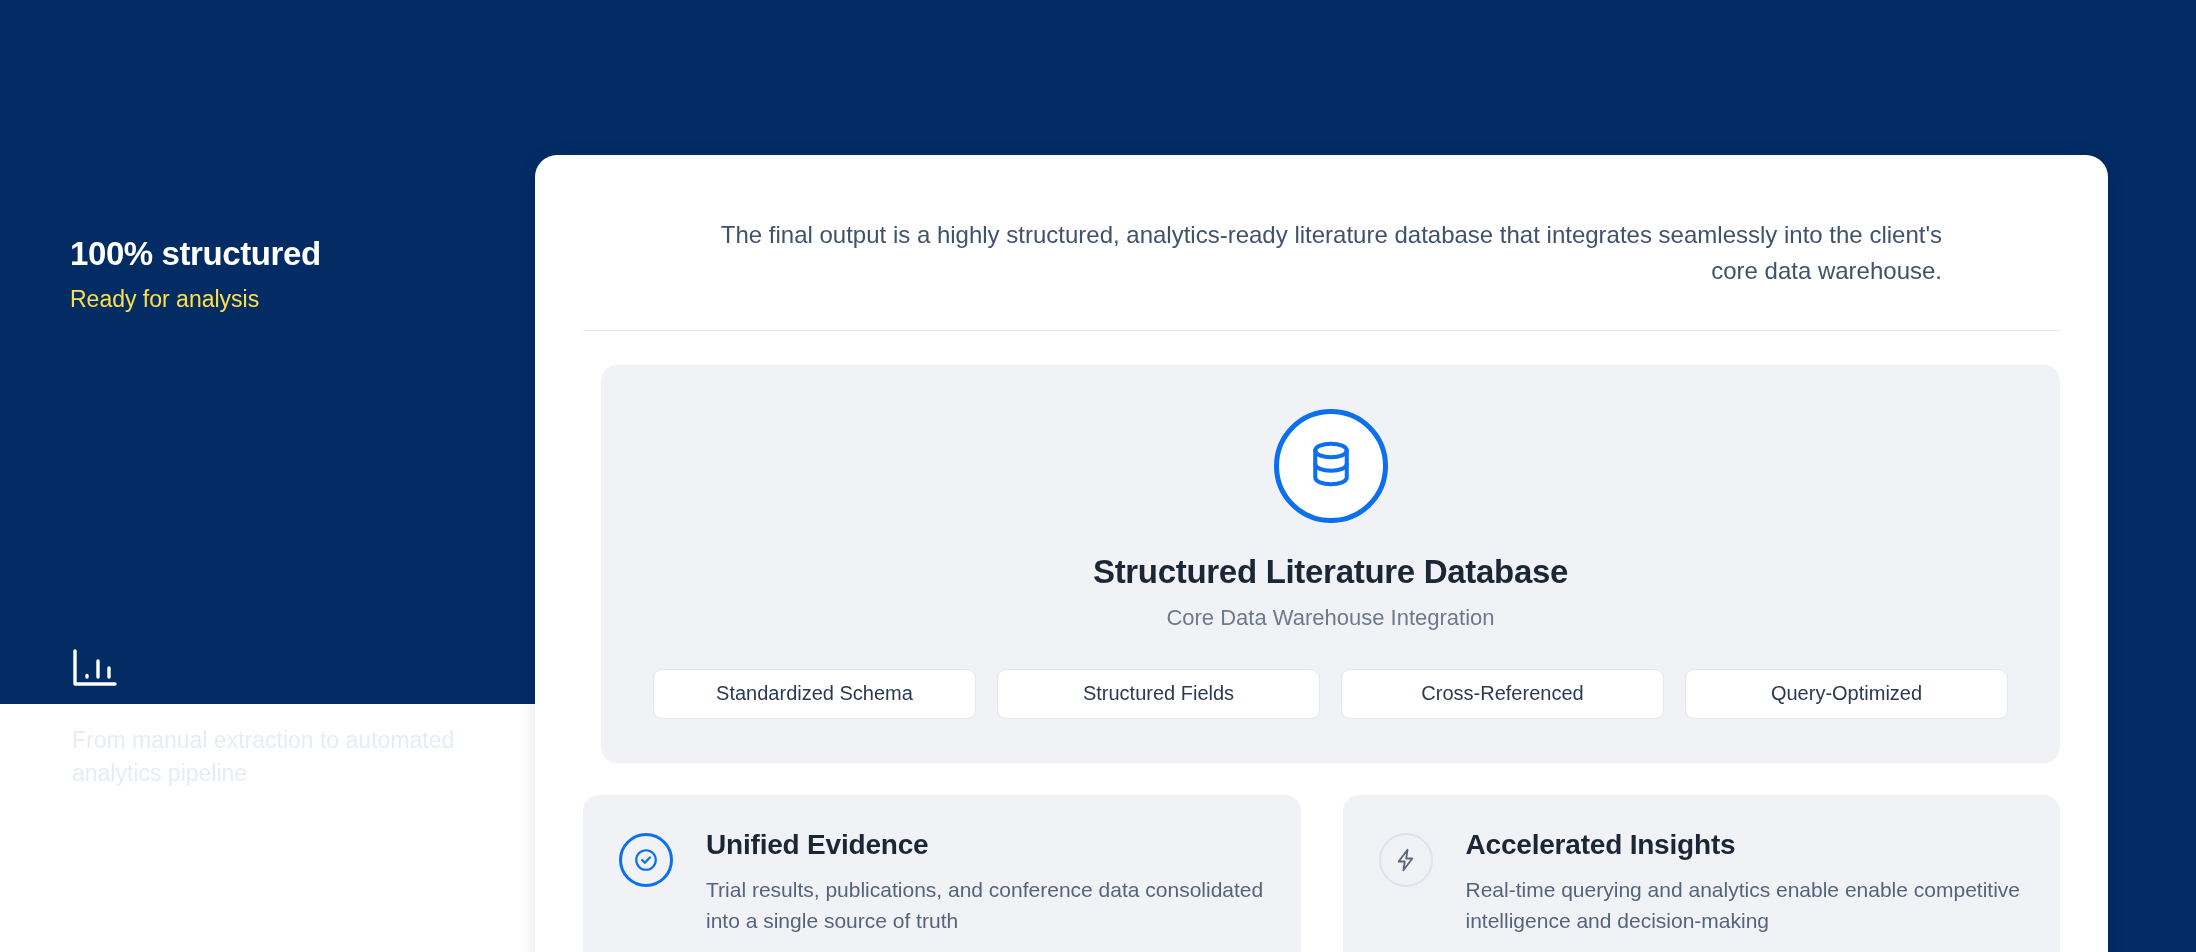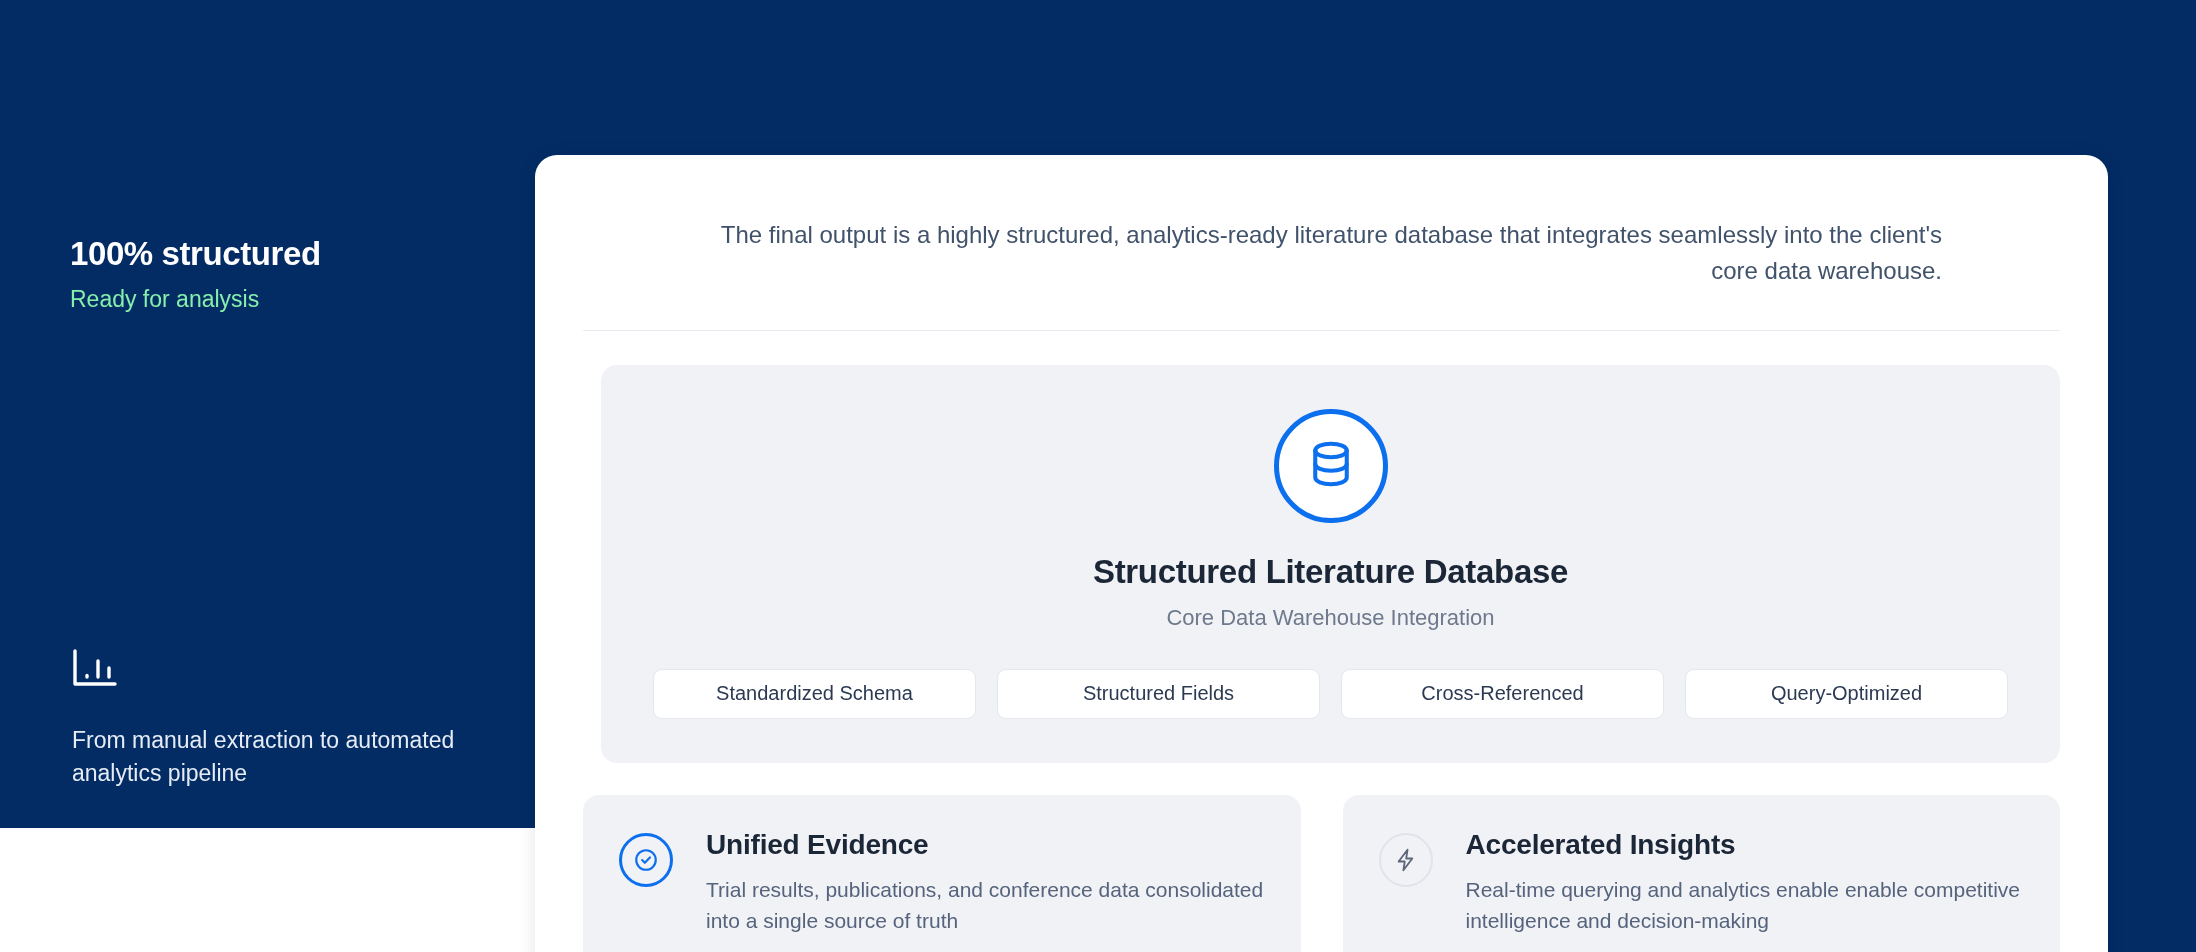--- a/index.html
+++ b/index.html
@@ -20,21 +20,21 @@
     width: 2196px;
     height: 952px;
     background: #ffffff;
     display: flex;
   }
 
   
   .sidebar {
     position: relative;
     width: 535px;
-    height: 828px;
+    height: 704px;
     background: #032C64;
     flex: 0 0 535px;
   }
 
   .sidebar-stat {
     position: absolute;
     left: 70px;
     top: 236px;
     width: 420px;
   }
@@ -44,21 +44,21 @@
     font-weight: bold;
     color: #ffffff;
     letter-spacing: -0.4px;
     line-height: 1.1;
   }
 
   .stat-label {
     margin-top: 14px;
     font-size: 23px;
     font-weight: 400;
-    color: #86efac;
+    color: #fde047;
     line-height: 1.2;
   }
 
   .sidebar-foot {
     position: absolute;
     left: 72px;
     top: 648px;
     width: 400px;
   }
 

